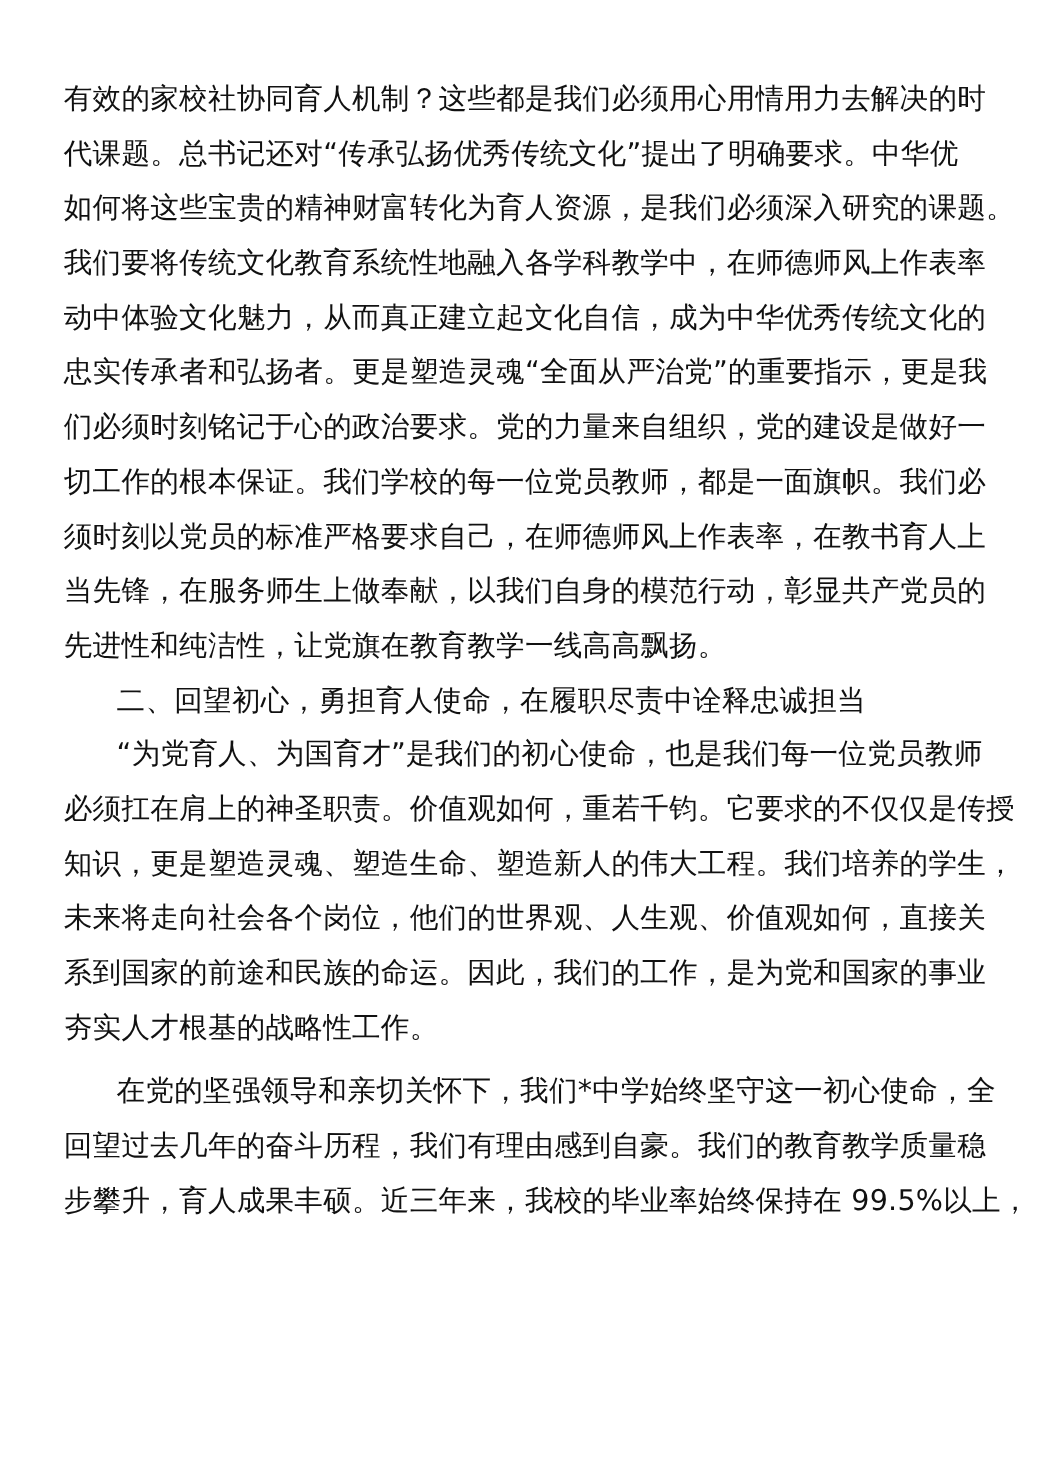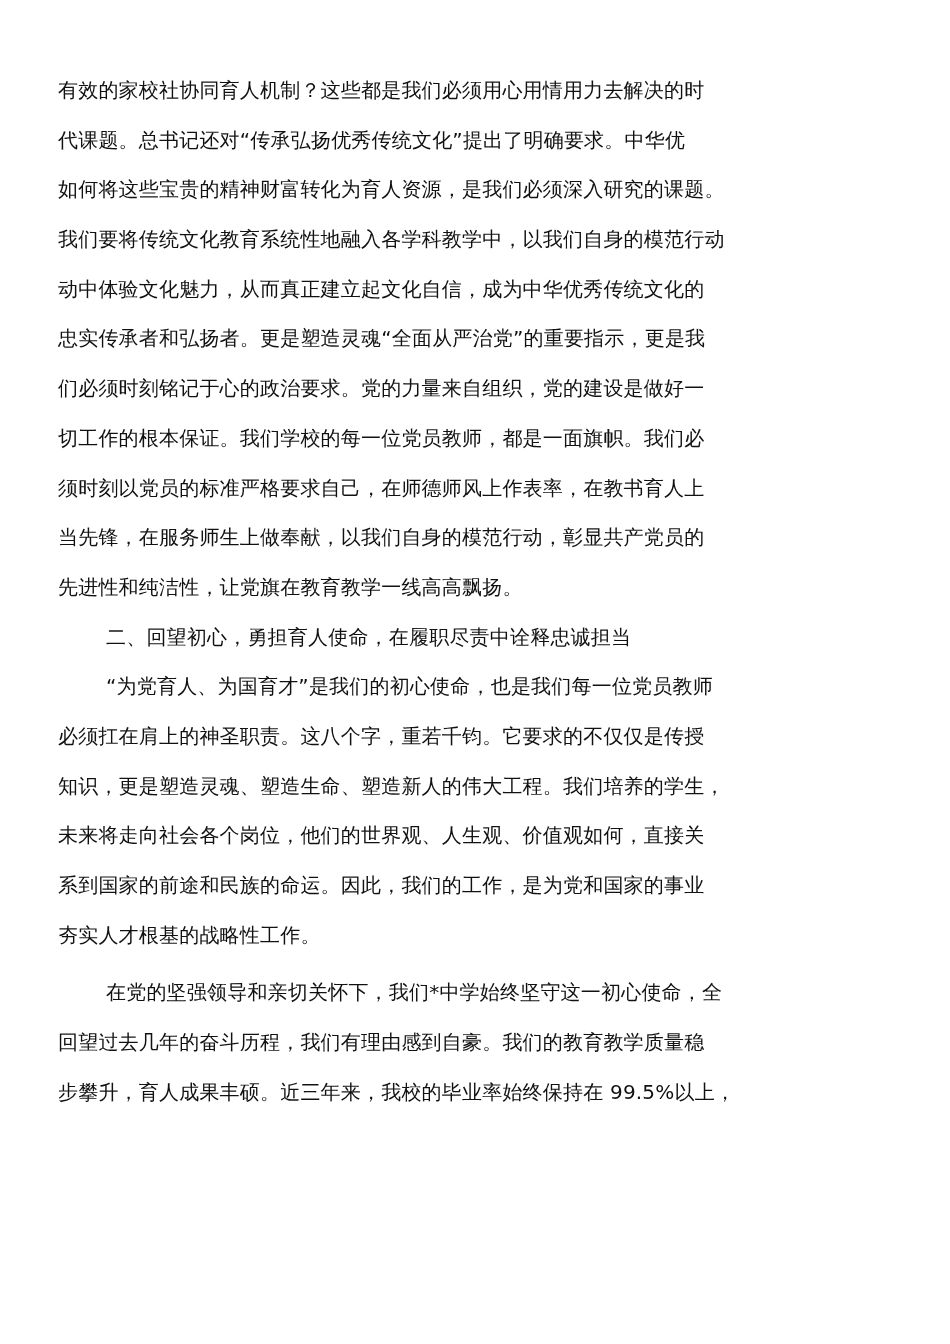--- a/index.html
+++ b/index.html
@@ -18,57 +18,57 @@
     .page {
       position: absolute;
       left: 58px;
       top: 72px;
       width: 840px;
     }
     .line {
       display: block;
       height: 49.7px;
       line-height: 36px;
-      font-size: 20px;
+      font-size: 26px;
       white-space: nowrap;
       letter-spacing: 0.2px;
     }
     .indent {
       padding-left: 48px;
     }
     .heading {
       font-family: "DejaVu Sans", sans-serif;
     }
   </style>
 </head>
 <body>
 
 <div class="page">
 
   <div>
     <span class="line">有效的家校社协同育人机制？这些都是我们必须用心用情用力去解决的时</span>
     <span class="line">代课题。总书记还对“传承弘扬优秀传统文化”提出了明确要求。中华优</span>
     <span class="line">如何将这些宝贵的精神财富转化为育人资源，是我们必须深入研究的课题。</span>
-    <span class="line">我们要将传统文化教育系统性地融入各学科教学中，以我们自身的模范行动</span>
+    <span class="line">我们要将传统文化教育系统性地融入各学科教学中，在师德师风上作表率</span>
     <span class="line">动中体验文化魅力，从而真正建立起文化自信，成为中华优秀传统文化的</span>
     <span class="line">忠实传承者和弘扬者。更是塑造灵魂“全面从严治党”的重要指示，更是我</span>
     <span class="line">们必须时刻铭记于心的政治要求。党的力量来自组织，党的建设是做好一</span>
     <span class="line">切工作的根本保证。我们学校的每一位党员教师，都是一面旗帜。我们必</span>
     <span class="line">须时刻以党员的标准严格要求自己，在师德师风上作表率，在教书育人上</span>
     <span class="line">当先锋，在服务师生上做奉献，以我们自身的模范行动，彰显共产党员的</span>
     <span class="line">先进性和纯洁性，让党旗在教育教学一线高高飘扬。</span>
   </div>
 
   <div>
     <span class="line indent heading">二、回望初心，勇担育人使命，在履职尽责中诠释忠诚担当</span>
   </div>
 
   <div>
     <span class="line indent">“为党育人、为国育才”是我们的初心使命，也是我们每一位党员教师</span>
-    <span class="line">必须扛在肩上的神圣职责。这八个字，重若千钧。它要求的不仅仅是传授</span>
+    <span class="line">必须扛在肩上的神圣职责。价值观如何，重若千钧。它要求的不仅仅是传授</span>
     <span class="line">知识，更是塑造灵魂、塑造生命、塑造新人的伟大工程。我们培养的学生，</span>
     <span class="line">未来将走向社会各个岗位，他们的世界观、人生观、价值观如何，直接关</span>
     <span class="line">系到国家的前途和民族的命运。因此，我们的工作，是为党和国家的事业</span>
     <span class="line">夯实人才根基的战略性工作。</span>
   </div>
 
   <div style="margin-top: 8px;">
     <span class="line indent">在党的坚强领导和亲切关怀下，我们*中学始终坚守这一初心使命，全</span>
     <span class="line">回望过去几年的奋斗历程，我们有理由感到自豪。我们的教育教学质量稳</span>
     <span class="line">步攀升，育人成果丰硕。近三年来，我校的毕业率始终保持在 99.5%以上，</span>

